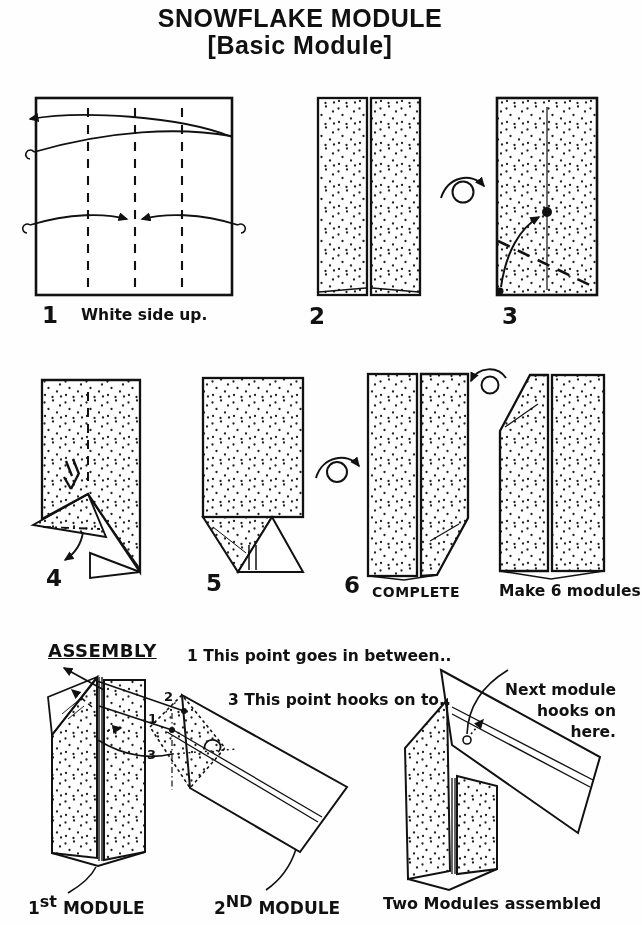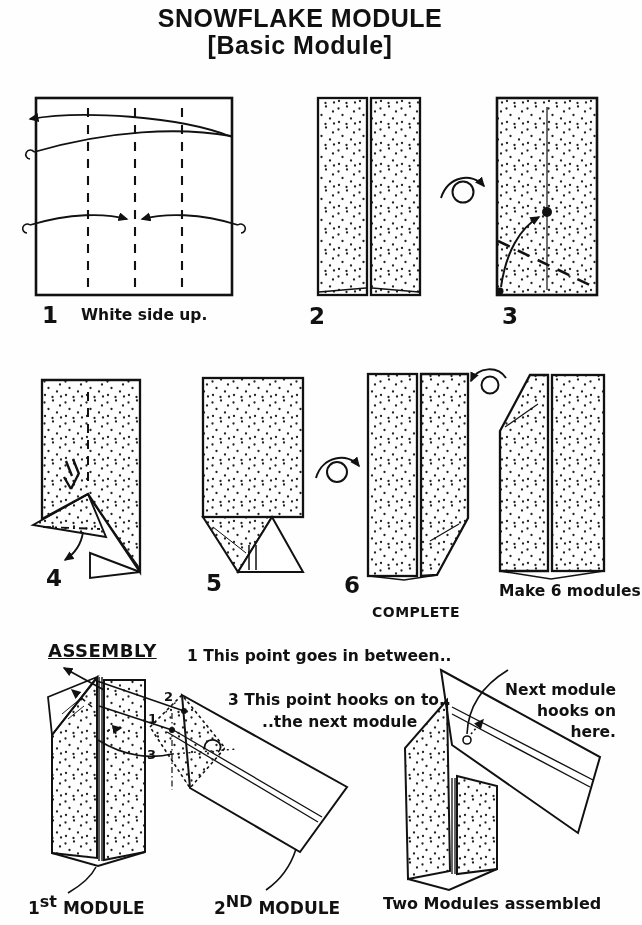--- a/index.html
+++ b/index.html
@@ -164,28 +164,27 @@
   <div class="txt title">SNOWFLAKE MODULE</div>
   <div class="txt title title2">[Basic Module]</div>
 
   <div class="txt stepnum" style="left:42px;top:302px;">1</div>
   <div class="txt caption" style="left:81px;top:306px;text-align:right;">White side up.</div>
   <div class="txt stepnum" style="left:309px;top:303px;">2</div>
   <div class="txt stepnum" style="left:502px;top:303px;">3</div>
   <div class="txt stepnum" style="left:46px;top:565px;">4</div>
   <div class="txt stepnum" style="left:206px;top:570px;">5</div>
   <div class="txt stepnum" style="left:344px;top:572px;">6</div>
-  <div class="txt small-cap" style="left:372px;top:584px;margin-top:20px;">COMPLETE</div>
+  <div class="txt small-cap" style="left:372px;top:584px;">COMPLETE</div>
   <div class="txt caption" style="left:499px;top:582px;">Make 6 modules.</div>
 
   <div class="txt heading" style="left:48px;top:640px;">ASSEMBLY</div>
 
   <div class="txt instr" style="left:187px;top:647px;">1 This point goes in between..</div>
   <div class="txt instr" style="left:228px;top:691px;">3 This point hooks on to..</div>
-  <div class="txt instr" style="left:262px;top:713px;">..the next module</div>
 
   <div class="txt marker" style="left:164px;top:689px;">2</div>
   <div class="txt marker" style="left:148px;top:711px;">1</div>
   <div class="txt marker" style="left:147px;top:747px;">3</div>
 
   <div class="txt hooknote">
     <span>Next module</span><br>
     <span>hooks on</span><br>
     <span>here.</span>
   </div>

